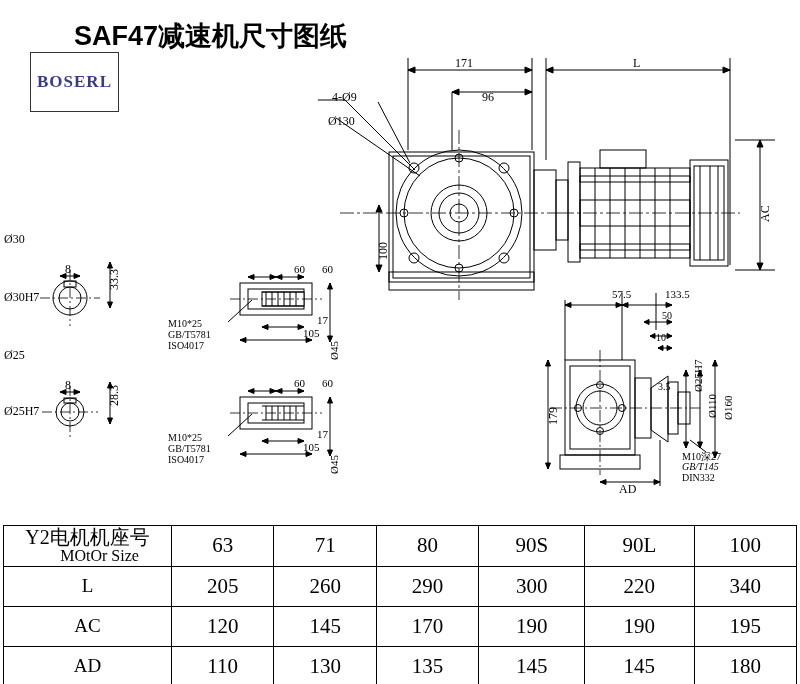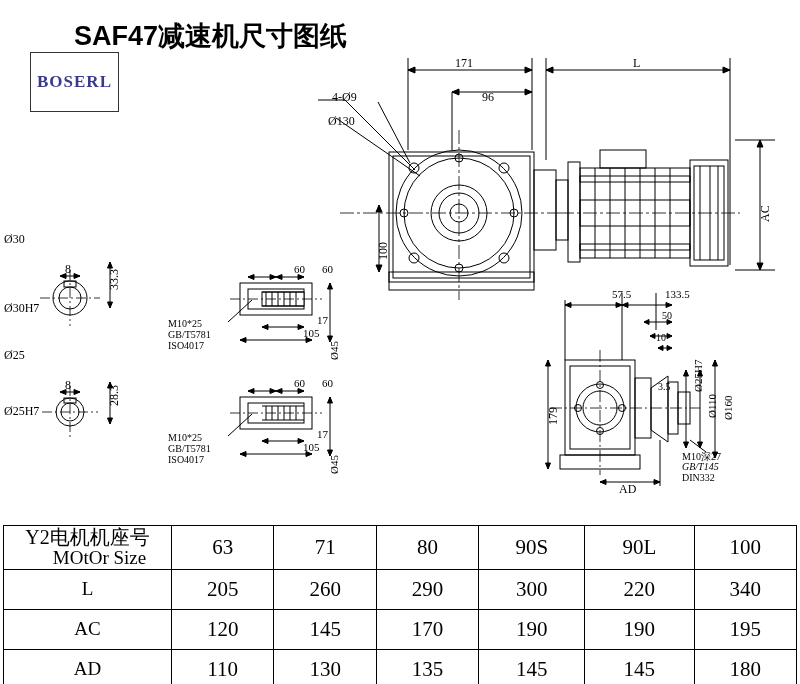--- a/index.html
+++ b/index.html
@@ -48,21 +48,21 @@
     font-size:21px;
     height:37px;
     font-family:"Liberation Serif", serif;
   }
   .tbl td.lbl{
     width:165px;
     font-size:19px;
     line-height:1.05;
   }
   .tbl td.lbl .cn{font-size:20px;}
-  .tbl td.lbl .en{font-size:19px;padding-left:24px;}
+  .tbl td.lbl .en{font-size:16px;padding-left:24px;}
 </style>
 </head>
 <body>
 
 <div class="root">
 
   <div class="title">SAF47减速机尺寸图纸</div>
   <div class="logo">BOSERL</div>
 
   <svg width="800" height="525">
@@ -318,21 +318,21 @@
   <div class="vtext" style="left:546px;top:425px;">179</div>
   <div class="vtext" style="left:692px;top:392px;font-size:11px;">Ø25H7</div>
   <div class="vtext" style="left:706px;top:418px;font-size:11px;">Ø110</div>
   <div class="vtext" style="left:722px;top:420px;font-size:11px;">Ø160</div>
   <div class="dim" style="left:619px;top:482px;">AD</div>
   <div class="dim xs" style="left:682px;top:450px;">M10深27</div>
   <div class="dim xs" style="left:682px;top:461px;font-style:italic;">GB/T145</div>
   <div class="dim xs" style="left:682px;top:472px;">DIN332</div>
 
   <div class="dim" style="left:4px;top:232px;">Ø30</div>
-  <div class="dim" style="left:4px;top:290px;margin-top:11px;">Ø30H7</div>
+  <div class="dim" style="left:4px;top:290px;">Ø30H7</div>
   <div class="dim" style="left:65px;top:262px;">8</div>
   <div class="vtext" style="left:107px;top:290px;">33.3</div>
 
   <div class="dim" style="left:4px;top:348px;">Ø25</div>
   <div class="dim" style="left:4px;top:404px;">Ø25H7</div>
   <div class="dim" style="left:65px;top:378px;">8</div>
   <div class="vtext" style="left:107px;top:406px;">28.3</div>
 
   <div class="dim sm" style="left:254px;top:263px;">60</div>
   <div class="dim sm" style="left:282px;top:263px;">60</div>

